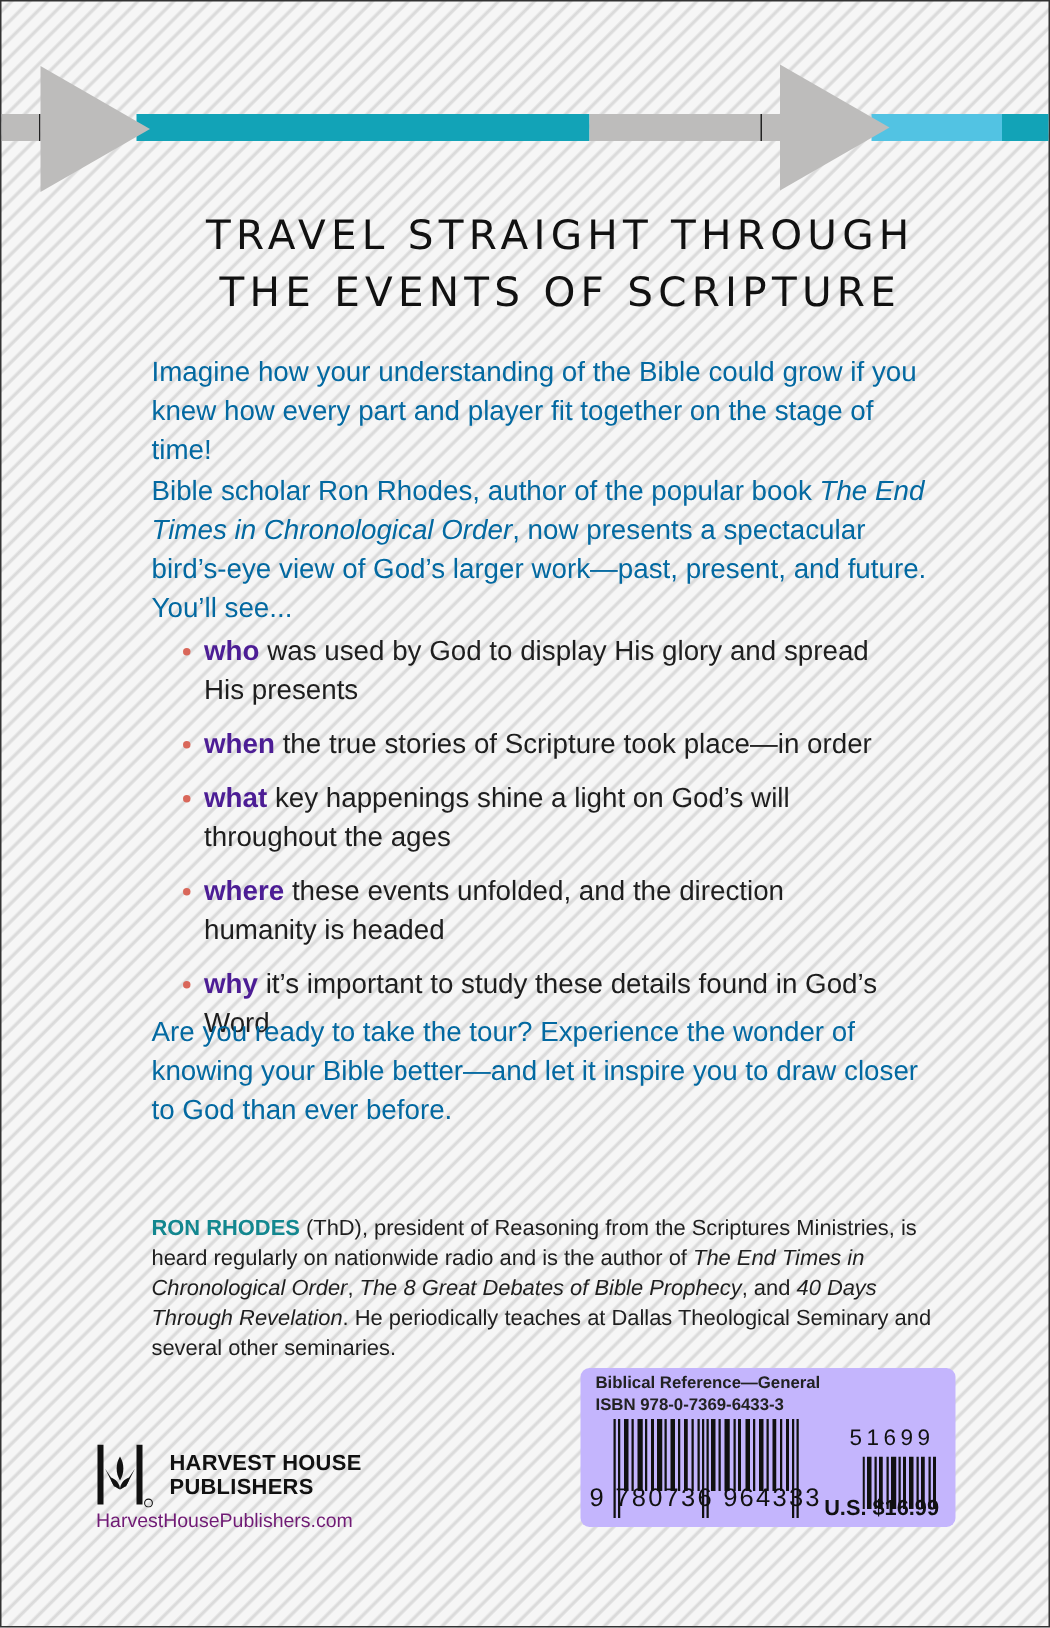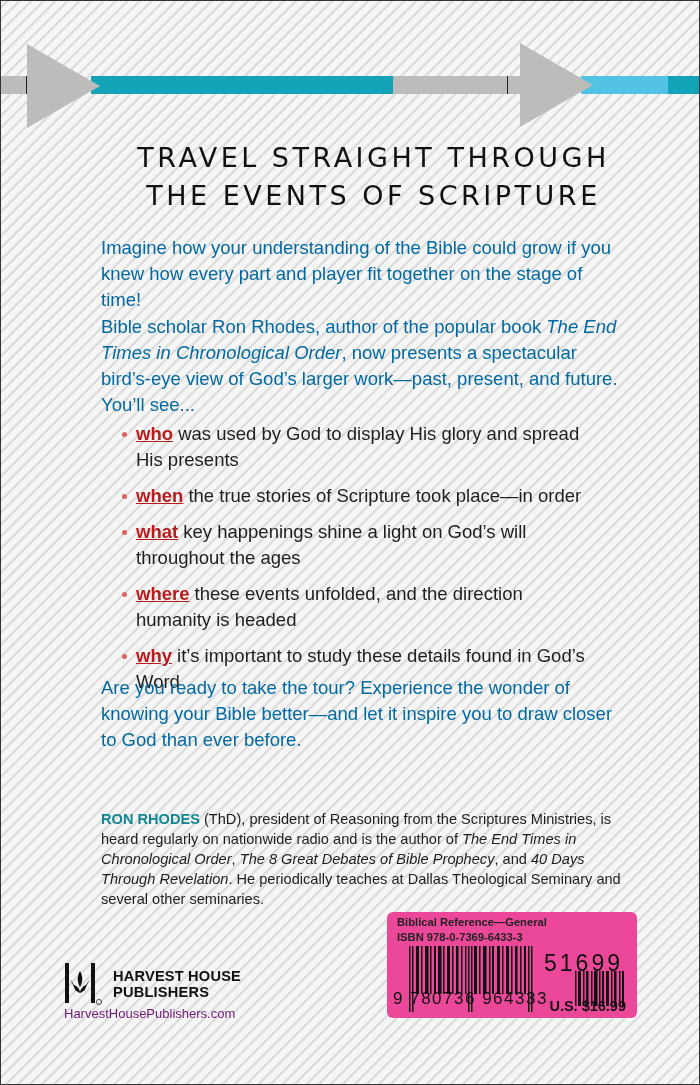--- a/index.html
+++ b/index.html
@@ -70,21 +70,21 @@
     .p3 { top: 674px; }
     .content em { font-style: italic; }
 
     .bullets { position: absolute; left: 120px; width: 470px; top: 420px; list-style: none; font-family: "Liberation Sans", sans-serif; font-size: 18.5px; line-height: 26px; color: #1e1e1e; }
     .bullets li { position: relative; padding-left: 15px; margin-bottom: 10px; }
     .bullets li .dot {
       position: absolute; left: 1px; top: 11px;
       width: 5px; height: 5px; border-radius: 50%;
       background: #d9675a;
     }
-    .bullets li .kw { color: #b91c1c; font-weight: bold; text-decoration: underline; }
+    .bullets li .kw { color: #4c1d95; font-weight: bold; }
 
     .bio {
       position: absolute;
       left: 100px; width: 520px;
       top: 808px;
       font-family: "Liberation Sans", sans-serif;
       font-size: 14.6px;
       line-height: 20px;
       color: #1e1e1e;
     }
@@ -105,40 +105,40 @@
       position: absolute; left: 0; top: 43px;
       font-family: "Liberation Sans", sans-serif;
       font-size: 13px; color: #701a75; white-space: nowrap;
     }
 
     
     .barcode-box {
       position: absolute;
       left: 386px; top: 911px;
       width: 250px; height: 106px;
-      background: #ec4899;
+      background: #c4b5fd;
       border-radius: 6px;
     }
     .bc-cat, .bc-isbn {
       position: absolute; left: 10px;
       font-family: "Liberation Sans", sans-serif;
       font-weight: bold; font-size: 11.2px; color: #222; white-space: nowrap;
     }
     .bc-cat { top: 4px; }
     .bc-isbn { top: 19px; }
     .bc-main { position: absolute; left: 8px; top: 34px; width: 148px; height: 66px; }
     .bc-main-digits {
       position: absolute; left: 6px; top: 77px;
       font-family: "Liberation Sans", sans-serif;
       font-size: 17px; color: #111; letter-spacing: 1.5px; white-space: nowrap;
     }
     .bc-price-code {
       position: absolute; right: 14px; top: 38px;
       font-family: "Liberation Sans", sans-serif;
-      font-size: 23px; color: #111; letter-spacing: 3px;
+      font-size: 15px; color: #111; letter-spacing: 3px;
     }
     .bc-addon { position: absolute; left: 188px; top: 59px; width: 50px; height: 35px; }
     .bc-price {
       position: absolute; right: 11px; top: 86px;
       font-family: "Liberation Sans", sans-serif;
       font-weight: bold; font-size: 14.5px; color: #111;
     }
   </style>
 </head>
 <body>

